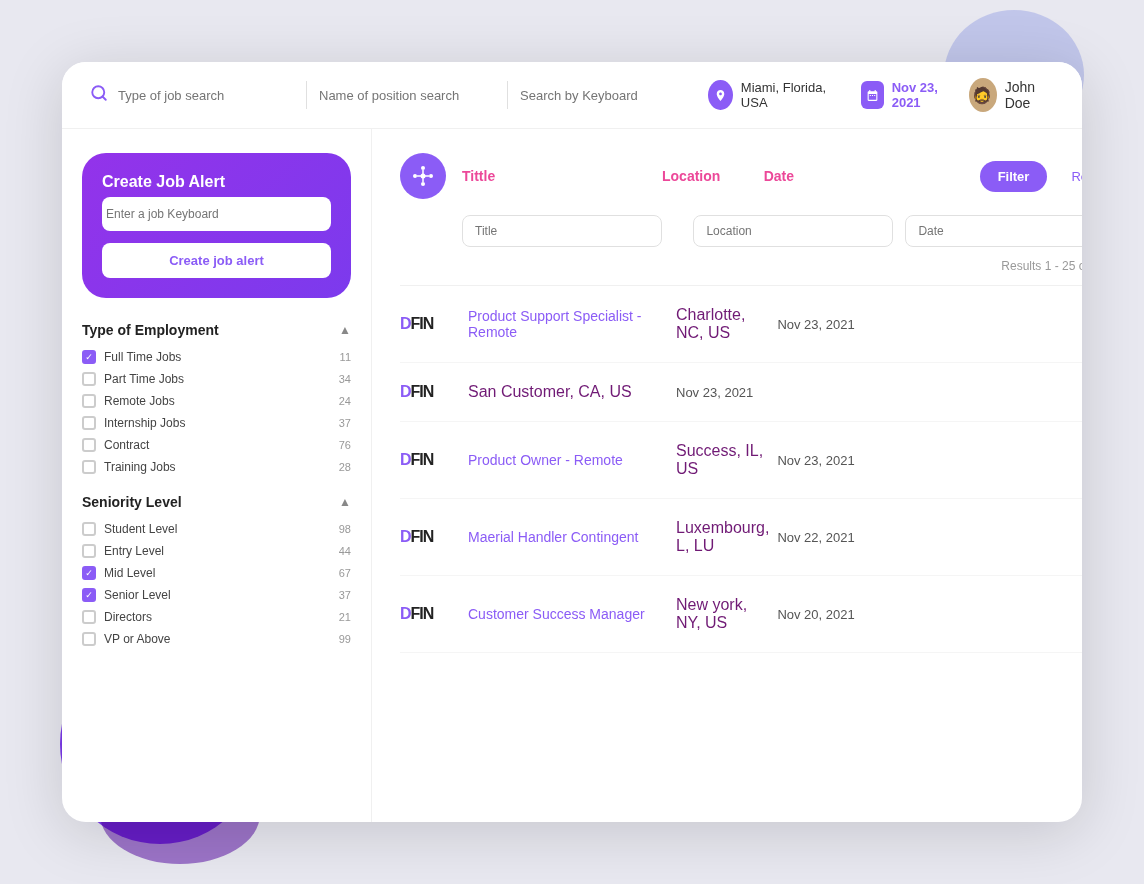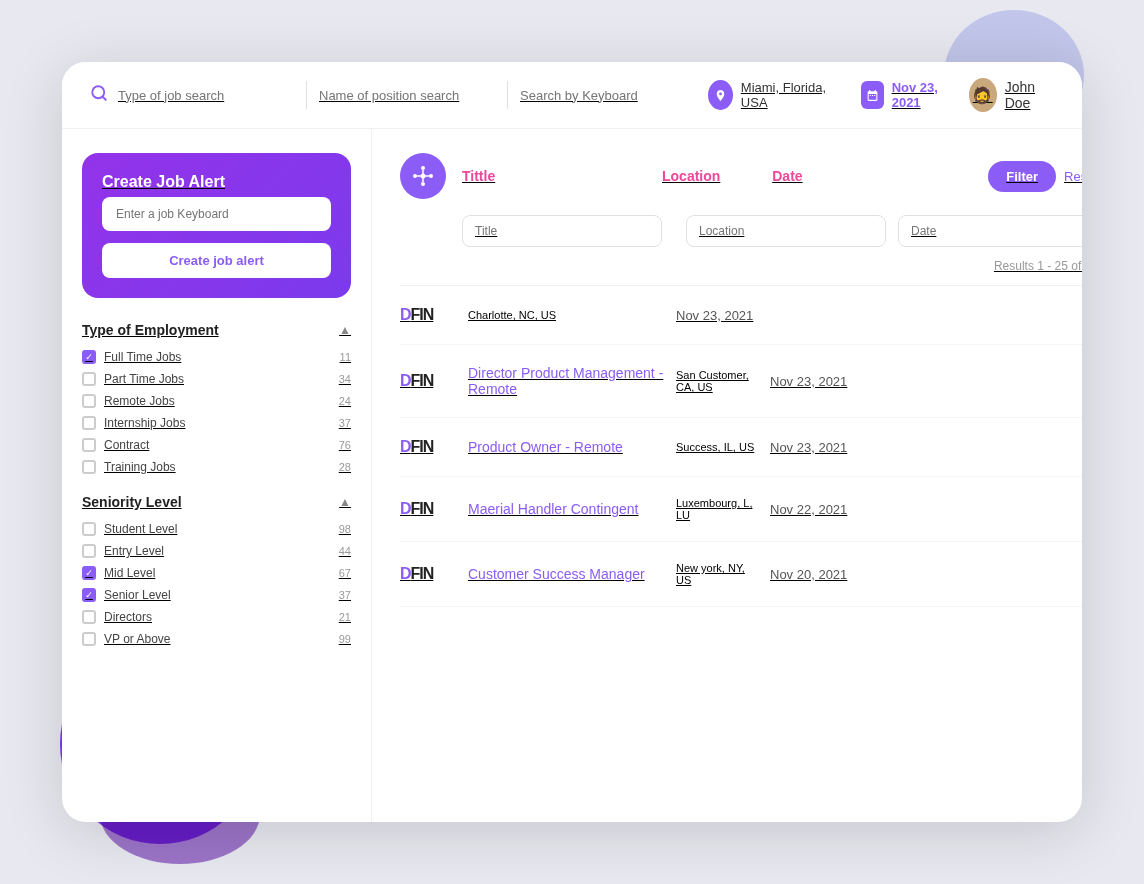--- a/index.html
+++ b/index.html
@@ -50,21 +50,20 @@
       background: #fff;
       border-radius: 24px;
       width: 1020px;
       min-height: 760px;
       box-shadow: 0 10px 60px rgba(0,0,0,0.15);
       position: relative;
       z-index: 1;
       overflow: hidden;
       display: flex;
       flex-direction: column;
-      text-decoration: underline;
     }
 
     
     .top-nav {
       display: flex;
       align-items: center;
       padding: 16px 28px;
       border-bottom: 1px solid #f0f0f0;
       gap: 0;
       background: #fff;
@@ -170,39 +169,39 @@
     
     .sidebar {
       width: 310px;
       min-width: 310px;
       padding: 24px 20px;
       border-right: 1px solid #f0f0f0;
     }
 
     .job-alert-card {
       background: linear-gradient(135deg, #9333ea, #7c3aed);
-      border-radius: 16px;
+      border-radius: 24px;
       padding: 20px;
       margin-bottom: 24px;
       color: #fff;
     }
     .job-alert-title {
       font-size: 16px;
       font-weight: 700;
       margin-bottom: 6px;
     }
     .job-alert-subtitle {
       font-size: 12px;
       opacity: 0.85;
       margin-bottom: 14px;
       line-height: 1.4;
     }
     .job-alert-input {
       width: 100%;
-      padding: 10px 14px;
+      padding: 10px 4px;
       border-radius: 8px;
       border: none;
       font-size: 12px;
       color: #666;
       margin-bottom: 12px;
       outline: none;
     }
     .job-alert-btn {
       width: 100%;
       padding: 10px;
@@ -368,22 +367,22 @@
       color: #8b5cf6;
     }
     .job-title-link {
       font-size: 14px;
       color: #8b5cf6;
       text-decoration: none;
       font-weight: 500;
       cursor: pointer;
     }
     .job-location {
-      font-size: 11px;
-      color: #000000;
+      font-size: 16px;
+      color: #701a75;
     }
     .job-date {
       font-size: 13px;
       color: #555;
     }
   </style>
 </head>
 <body>
 
 <div class="blob-top-right"></div>
@@ -556,21 +555,21 @@
             <line x1="12" y1="14" x2="12" y2="18" stroke="white" stroke-width="1.5"></line>
             <line x1="6" y1="12" x2="10" y2="12" stroke="white" stroke-width="1.5"></line>
             <line x1="14" y1="12" x2="18" y2="12" stroke="white" stroke-width="1.5"></line>
           </svg>
         </div>
         <div style="flex:1; display:grid; grid-template-columns: 200px 1fr 200px;">
           <span class="col-header">Tittle</span>
           <span class="col-header">Location</span>
           <span class="col-header">Date</span>
         </div>
-        <div style="display:flex; align-items:center; gap:8px;">
+        <div style="display:flex; align-items:center; gap:24px;">
           <button class="filter-btn">Filter</button>
           <button class="reset-btn">Reset</button>
         </div>
       </div>
 
       <div class="search-row">
         <input class="search-input" placeholder="Title" style="">
         <div></div>
         <input class="search-input" placeholder="Location" style="">
         <input class="search-input" placeholder="Date" style="">
@@ -578,28 +577,28 @@
 
       <div class="results-count">Results 1 - 25 of 83</div>
 
       <div class="separator"></div>
 
       <div id="job-rows">
           <div class="job-row">
     <div class="company-logo">
       <span class="dfin-logo"><span>D</span>FIN</span>
     </div>
+    <a class="job-title-link">Product Support Specialist - Remote</a>
     <span class="job-location">Charlotte, NC, US</span>
     <span class="job-date">Nov 23, 2021</span>
   </div>
           <div class="job-row">
     <div class="company-logo">
       <span class="dfin-logo"><span>D</span>FIN</span>
     </div>
-    <a class="job-title-link">Director Product Management  - Remote</a>
     <span class="job-location">San Customer, CA, US</span>
     <span class="job-date">Nov 23, 2021</span>
   </div>
           <div class="job-row">
     <div class="company-logo">
       <span class="dfin-logo"><span>D</span>FIN</span>
     </div>
     <a class="job-title-link">Product Owner - Remote</a>
     <span class="job-location">Success, IL, US</span>
     <span class="job-date">Nov 23, 2021</span>

